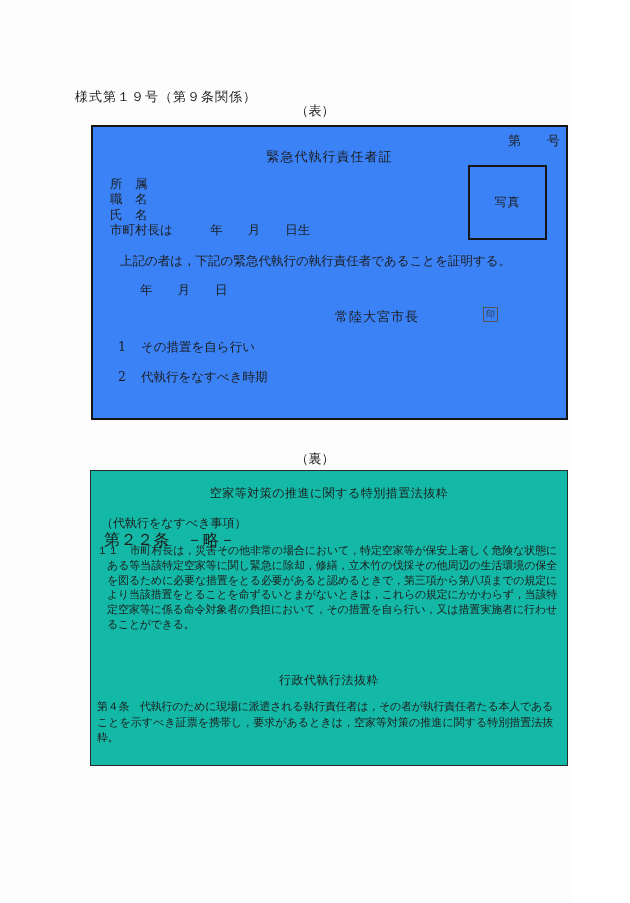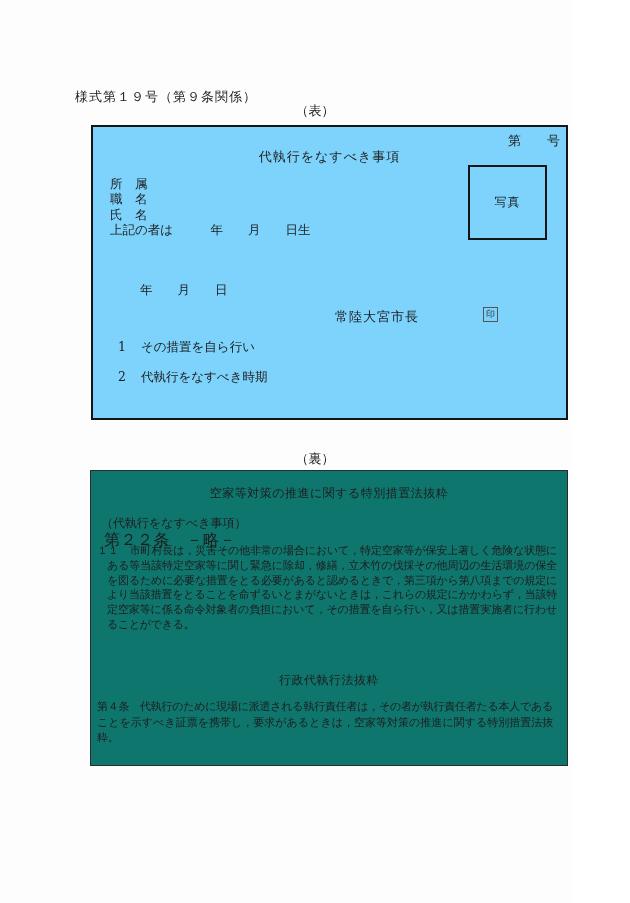--- a/index.html
+++ b/index.html
@@ -15,21 +15,21 @@
   }
   .abs { position:absolute; }
   .form-no { left:75px; top:88px; font-size:13px; letter-spacing:1px; }
   .side-label { left:0; width:630px; text-align:center; font-size:13px; }
   .front-label { top:102px; }
   .back-label { top:450px; }
 
   
   .front-box {
     left:91px; top:125px; width:473px; height:291px;
-    border:2px solid #151515; background:#7dd3fc;
+    border:2px solid #151515; background:#3b82f6;
   }
   .serial { right:6px; top:5px; font-size:13px; }
   .cert-title { left:0; top:21px; width:100%; text-align:center; font-size:13px; letter-spacing:1px; }
   .fields { left:17px; top:49px; font-size:12.5px; line-height:15.3px; }
   .photo-box {
     left:375px; top:38px; width:75px; height:71px;
     border:2px solid #151515;
     display:flex; align-items:center; justify-content:center;
     font-size:12px; letter-spacing:1px;
   }
@@ -42,21 +42,21 @@
     font-size:9px; line-height:1; padding:2px 2px;
   }
   .cert-item { font-size:12.5px; }
   .item-1 { left:25px; top:212px; }
   .item-2 { left:25px; top:242px; }
   .cert-item .item-label { margin-left:15px; }
 
   
   .back-box {
     left:90px; top:470px; width:476px; height:294px;
-    border:1.5px solid #2a2a2a; background:#0f766e;
+    border:1.5px solid #2a2a2a; background:#14b8a6;
   }
   .law1-title { left:0; top:14px; width:100%; text-align:center; font-size:12px; letter-spacing:0.5px; }
   .law1-subtitle { left:10px; top:44px; font-size:12px; }
   .law1-article { left:13px; top:59px; font-size:16px; letter-spacing:0.5px; }
   .law1-clause {
     left:6px; top:73px; width:450px;
     font-size:11px; line-height:14.8px; letter-spacing:-0.3px;
     text-align:justify;
     padding-left:10px; text-indent:-10px;
   }
@@ -70,33 +70,34 @@
 </head>
 <body>
 
 <div class="page">
 
   <div class="abs form-no">様式第１９号（第９条関係）</div>
   <div class="abs side-label front-label">（表）</div>
 
   <div class="abs front-box">
     <div class="abs serial">第　　号</div>
-    <div class="abs cert-title">代執行をなすべき事項</div>
+    <div class="abs cert-title">緊急代執行責任者証</div>
 
     <div class="abs fields">
       <div>所　属</div>
       <div>職　名</div>
       <div>氏　名</div>
-      <div>上記の者は　　　年　　月　　日生</div>
+      <div>市町村長は　　　年　　月　　日生</div>
     </div>
 
     <div class="abs photo-box">
       <span>写真</span>
     </div>
 
+    <div class="abs statement">上記の者は，下記の緊急代執行の執行責任者であることを証明する。</div>
     <div class="abs date-line">年　　月　　日</div>
     <div class="abs issuer">常陸大宮市長</div>
     <div class="abs seal">印</div>
 
     <div class="abs cert-item item-1">
       <span>1</span><span class="item-label">その措置を自ら行い</span>
     </div>
     <div class="abs cert-item item-2">
       <span>2</span><span class="item-label">代執行をなすべき時期</span>
     </div>

